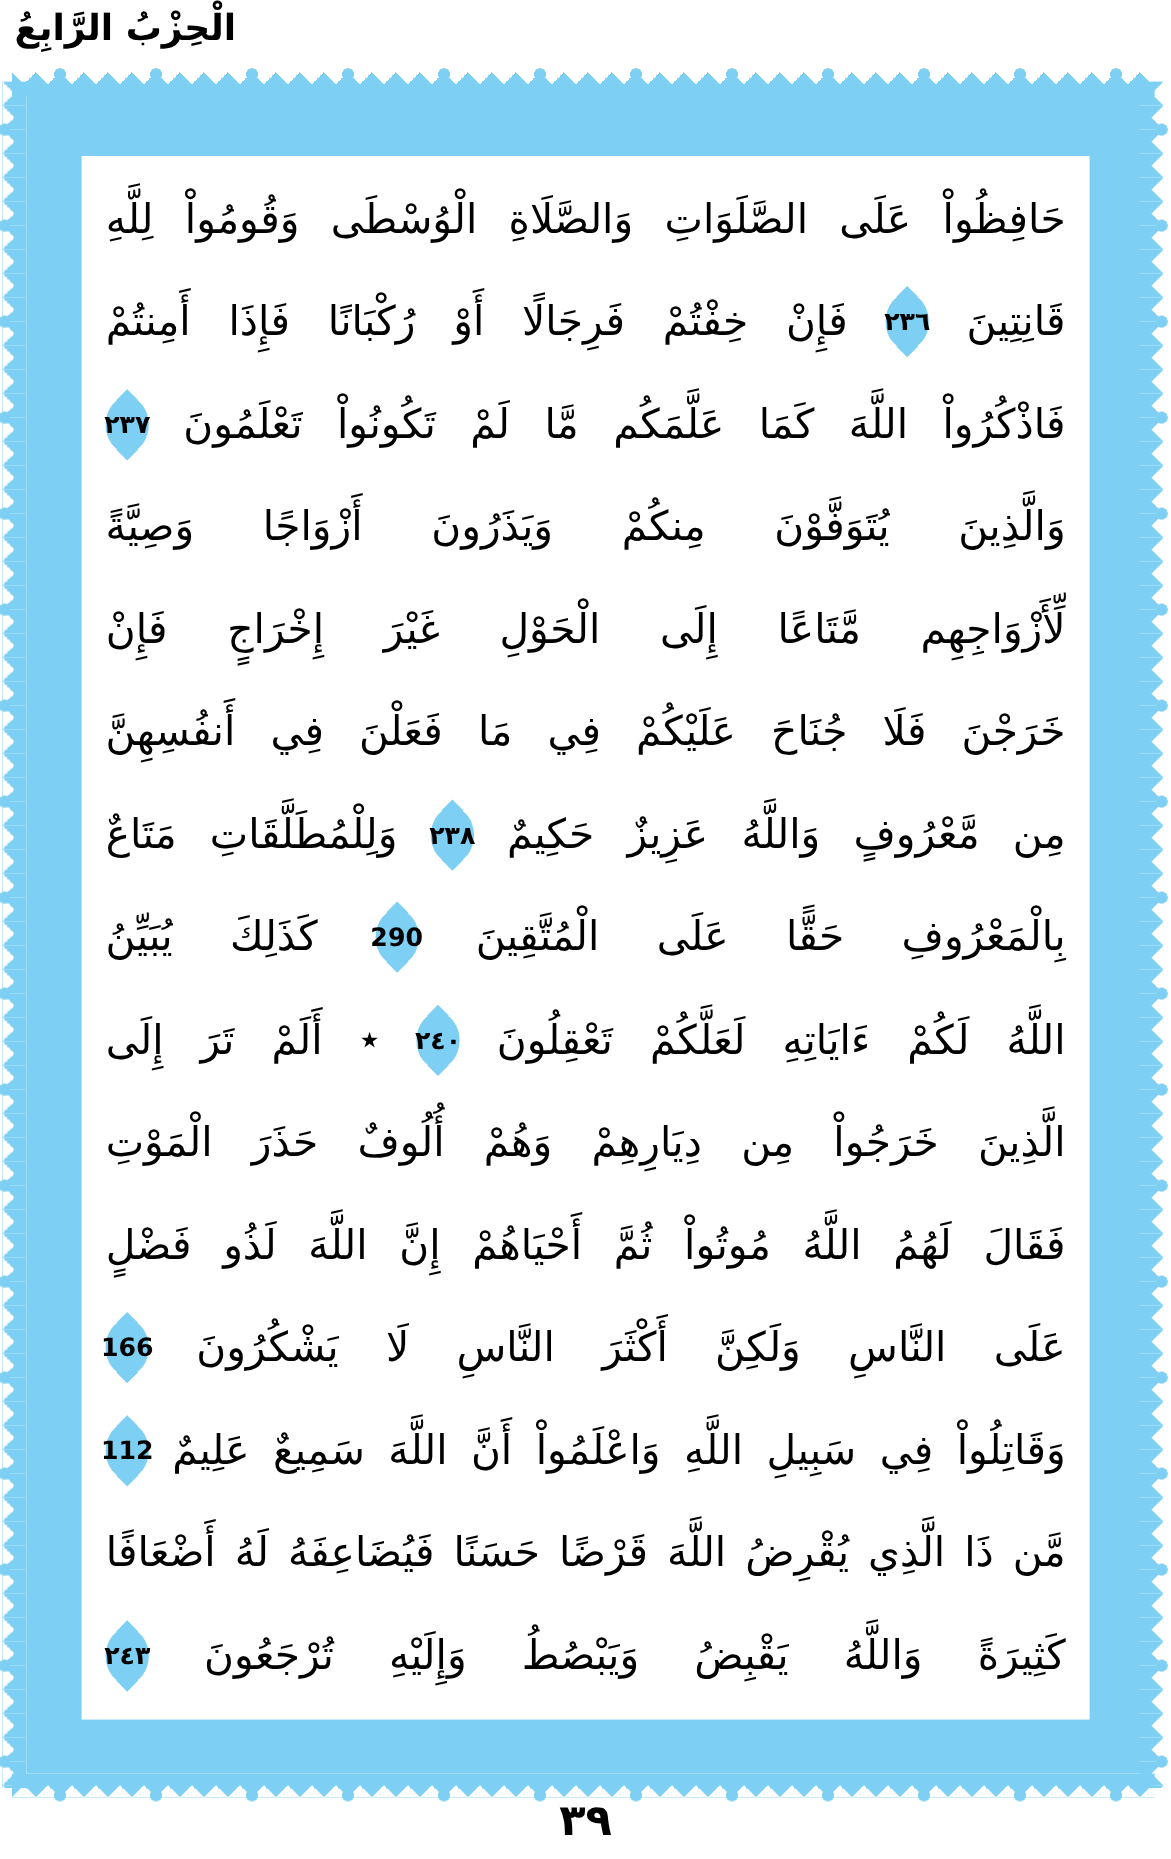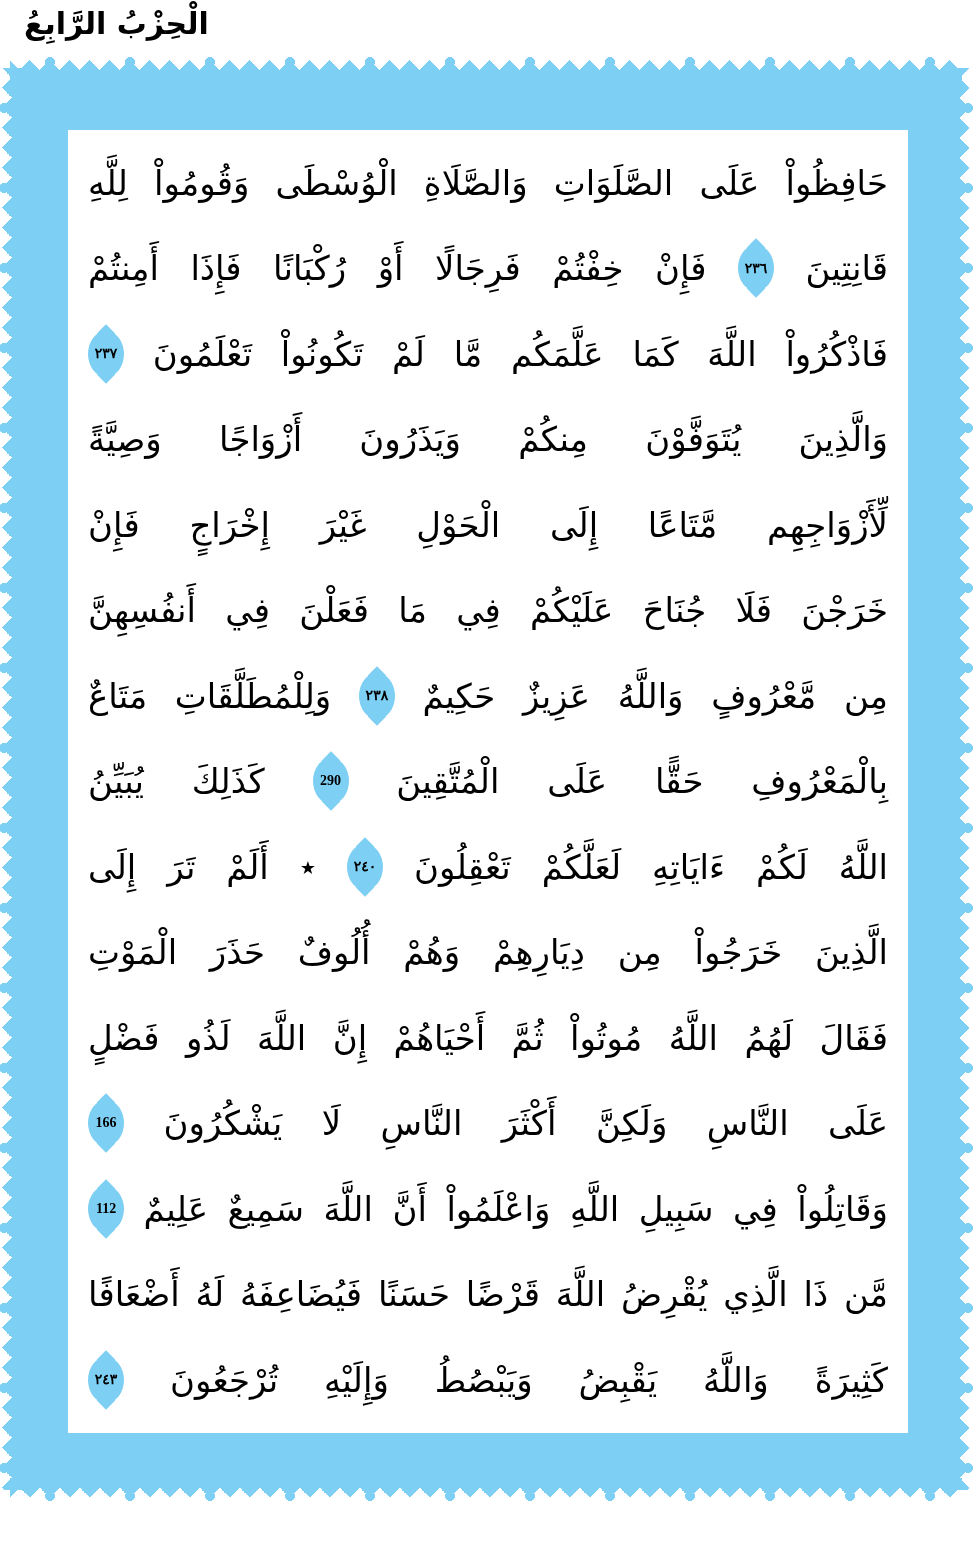--- a/index.html
+++ b/index.html
@@ -10,21 +10,21 @@
     position:relative; width:976px; height:1549px; margin:0 auto;
     background:var(--paper); overflow:hidden; color:var(--ink);
   }
 
   
   .header-title {
     position:absolute; top:6px; font-size:30px; font-weight:bold;
     direction:rtl; white-space:nowrap;
   }
   .surah-title { right:24px; }
-  .hizb-title  { left:24px; }
+  .hizb-title  { left:12px; }
 
   
   .frame {
     position:absolute; left:22px; top:80px; width:928px; height:1398px;
     background:var(--blue);
   }
   .zz { position:absolute; pointer-events:none; }
   
   .zz-top {
     left:-12px; right:-12px; bottom:100%; height:24px;
@@ -94,22 +94,22 @@
     background:var(--blue); border-radius:50%;
     display:flex; align-items:center; justify-content:center;
   }
   .aya::before, .aya::after {
     content:""; position:absolute; left:50%; width:13px; height:13px;
     background:var(--blue); transform:translateX(-50%) rotate(45deg);
   }
   .aya::before { top:-4px; }
   .aya::after  { bottom:-4px; }
   .aya-num {
-    position:relative; z-index:1; font-size:14px; font-weight:bold;
-    color:var(--ink); direction:rtl;font-family:Liberation Serif, serif;
+    position:relative; z-index:1; font-size:21px; font-weight:bold;
+    color:var(--ink); direction:rtl;
   }
 
   
   .pagenum {
     position:absolute; top:1497px; left:0; width:100%;
     text-align:center; font-size:36px; font-weight:bold; direction:rtl;
   }
 </style>
 </head>
 <body>
@@ -295,14 +295,15 @@
             <span class="word">وَإِلَيْهِ</span>
             <span class="word">تُرْجَعُونَ</span>
             <span class="aya">
               <span class="aya-num">٢٤٣</span>
             </span>
           </div>
         </div>
     </div>
   </div>
 
+  <div class="pagenum">٣٩</div>
 
 </div>
 
 </body></html>

